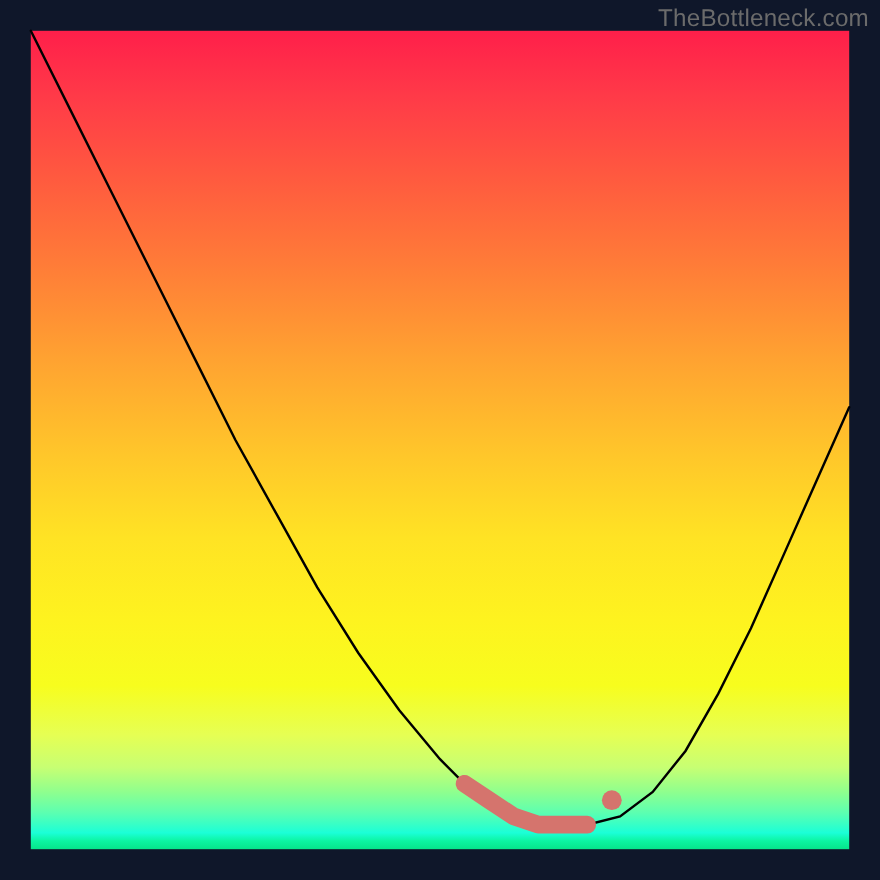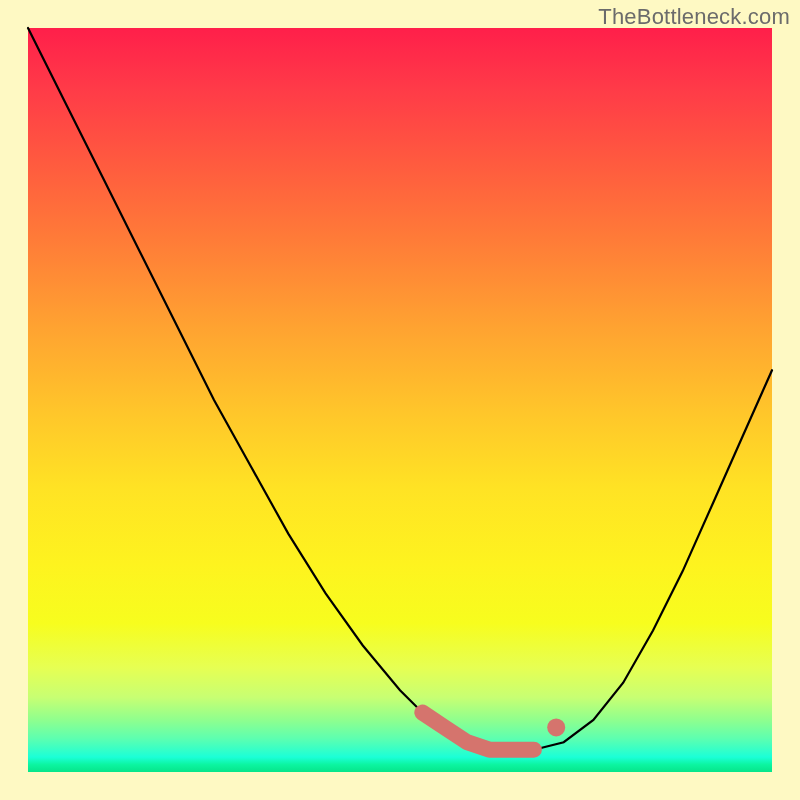--- a/index.html
+++ b/index.html
@@ -8,21 +8,21 @@
     width: 800px;
     height: 800px;
     background: #000;
     overflow: hidden;
     font-family: Arial, Helvetica, sans-serif;
   }
   .stage {
     position: relative;
     width: 800px;
     height: 800px;
-    background: #fef9c3;
+    background: #0f172a;
   }
   .watermark {
     position: absolute;
     top: 4px;
     right: 10px;
     color: #6b6b6b;
     font-size: 22px;
     font-weight: 500;
     letter-spacing: 0.2px;
     user-select: none;

